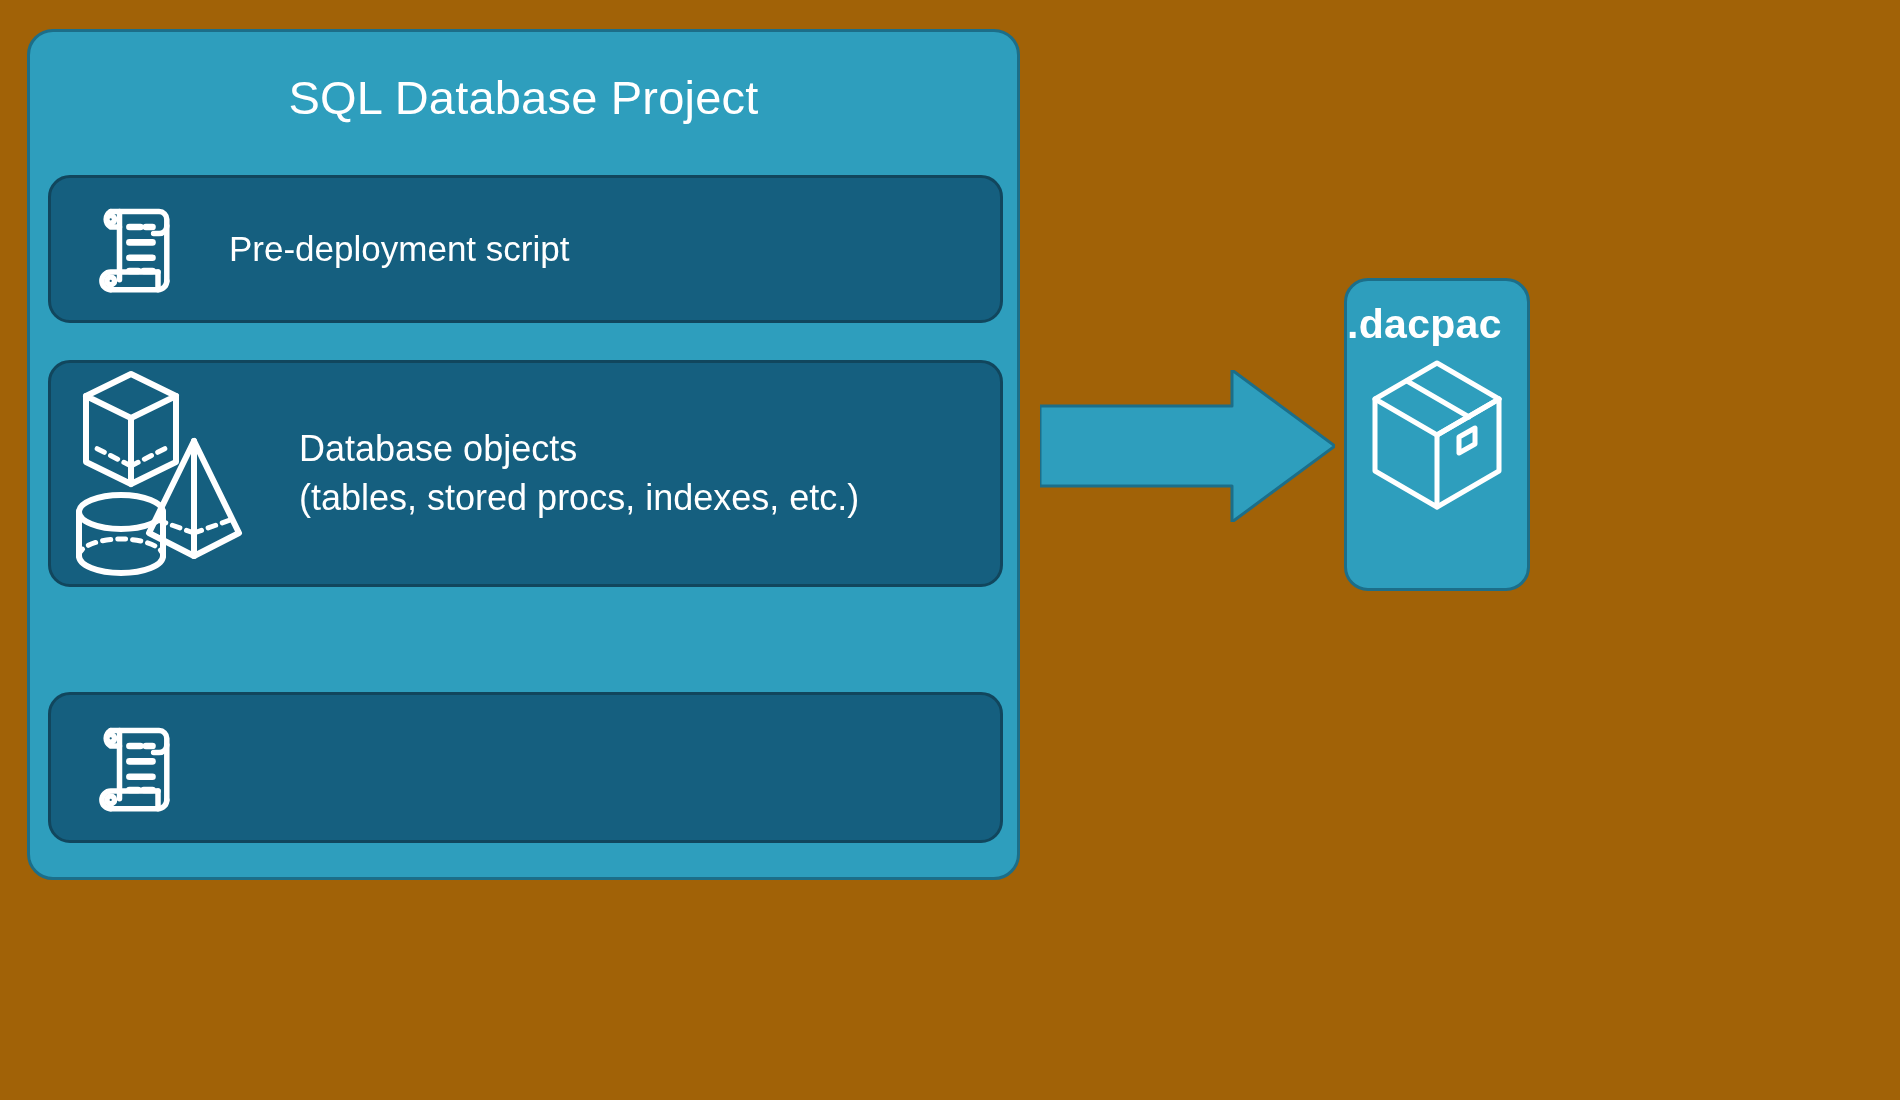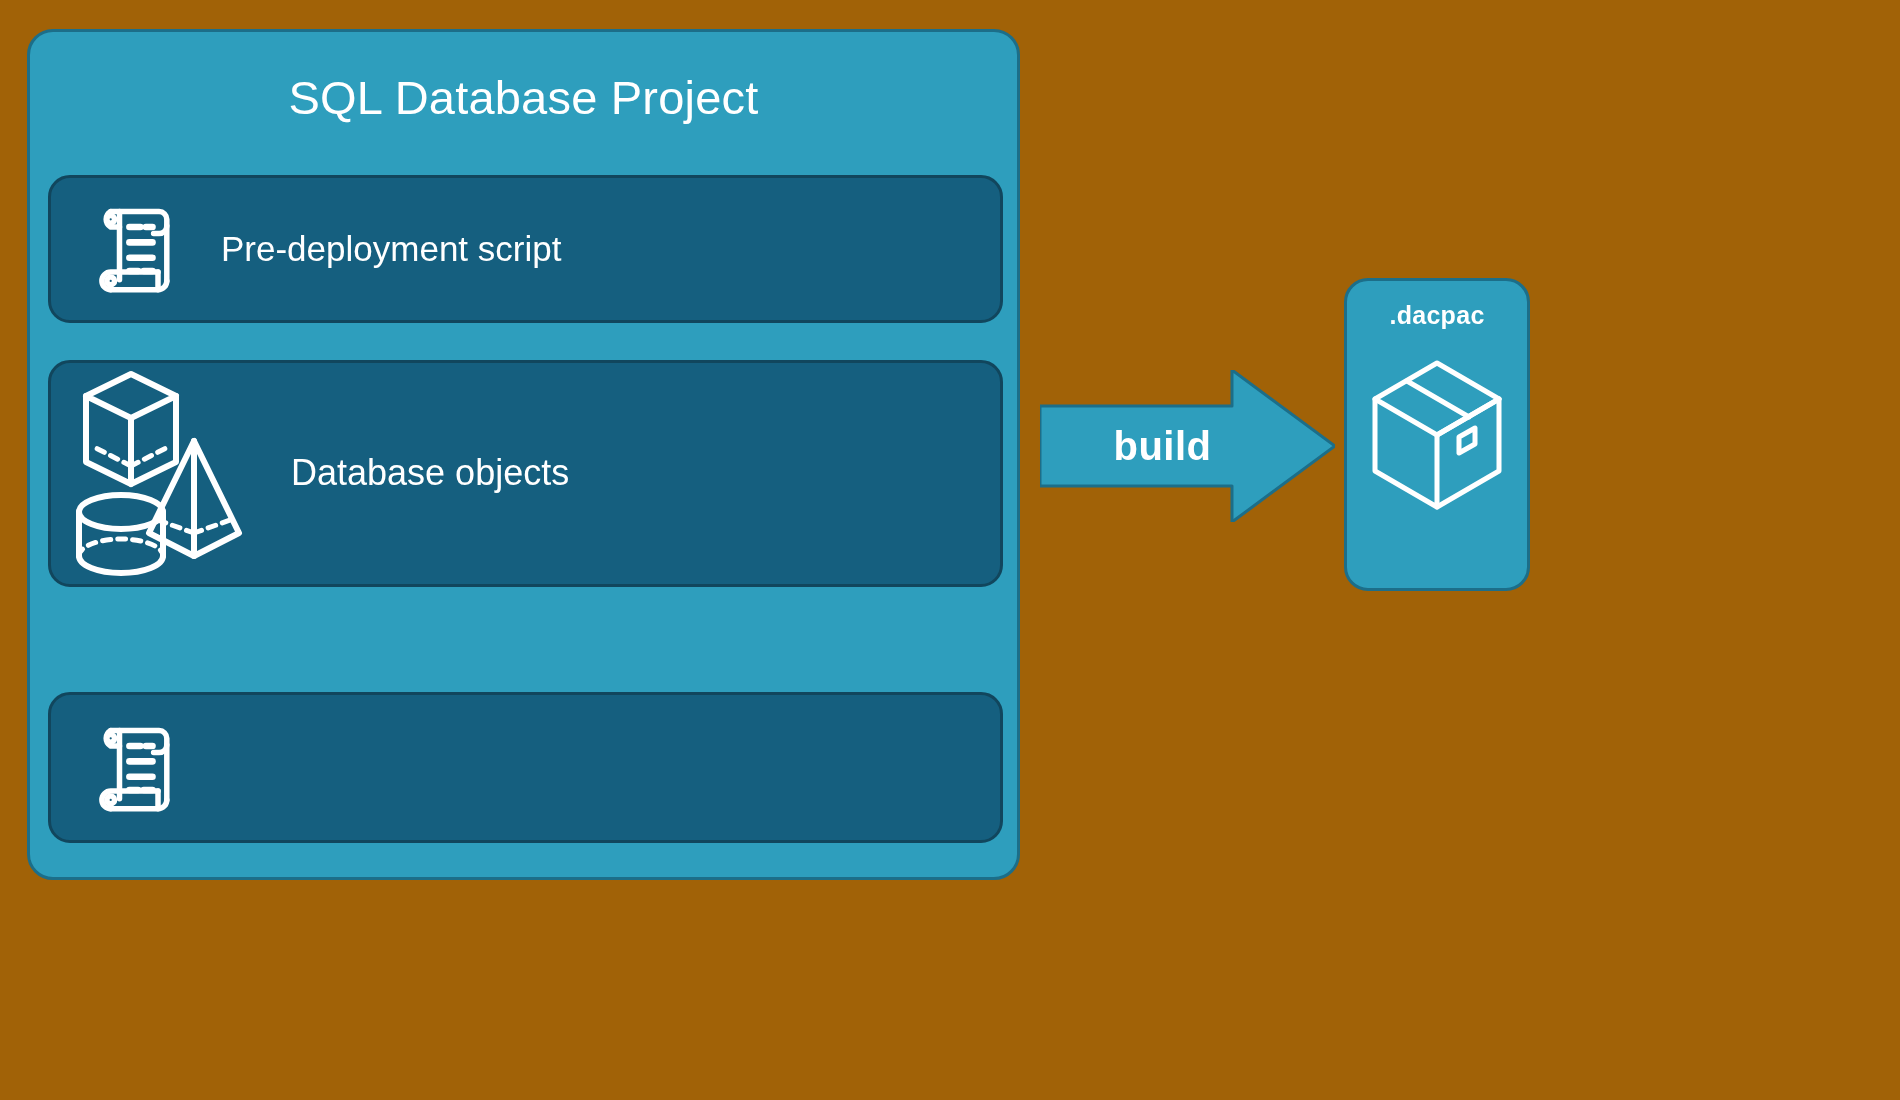--- a/index.html
+++ b/index.html
@@ -52,20 +52,21 @@
   .card {
     position: absolute;
     left: 18px;
     width: 955px;
     background: #155f7f;
     border: 3px solid #11465d;
     border-radius: 22px;
     box-sizing: border-box;
     display: flex;
     align-items: center;
+    gap: 8px;
   }
 
   .card-pre  { top: 143px; height: 148px; }
   .card-obj  { top: 328px; height: 227px; }
   .card-post { top: 660px; height: 151px; }
 
   .card-icon {
     flex: 0 0 auto;
     width: 170px;
     display: flex;
@@ -117,23 +118,22 @@
     background: #2e9ebd;
     border: 3px solid #1c6e89;
     border-radius: 24px;
     box-sizing: border-box;
   }
   .dacpac-title {
     position: absolute;
     left: 0;
     top: 20px;
     width: 100%;
-    text-align: center;
-    color: #ffffff;
-    font-size: 25px;
+    color: #ffffff;
+    font-size: 41px;
     font-weight: bold;
     letter-spacing: 0.3px;
   }
   .dacpac-icon {
     position: absolute;
     left: 50%;
     top: 78px;
     transform: translateX(-50%);
   }
 </style>
@@ -196,20 +196,21 @@
             <ellipse cx="45" cy="18" rx="42" ry="17"></ellipse>
             <path d="M3,18 V62"></path>
             <path d="M87,18 V62"></path>
             <path d="M3,62 a42,17 0 0 0 84,0"></path>
             <path d="M3,62 a42,17 0 0 1 84,0" stroke-dasharray="8 7" stroke-width="5"></path>
           </g>
         </svg>
       </div>
       <div class="card-text">
         <div>Database objects</div>
+        <div>(tables, stored procs, indexes, etc.)</div>
       </div>
     </div>
 
     <div class="card card-post">
       <div class="card-icon">
         <svg width="110" height="110" viewBox="0 0 100 100" fill="none" stroke="#ffffff" stroke-width="5" stroke-linecap="round" stroke-linejoin="round">
           <path d="M27 16 h44 a7 7 0 0 1 7 7 v6 a7 7 0 0 1 -7 7 h-5"></path>
           <path d="M27 16 a8 8 0 0 0 0 14 h8"></path>
           <circle cx="27" cy="23" r="3.5"></circle>
           <path d="M35 16 v62"></path>
@@ -226,21 +227,20 @@
           <path d="M57 70 h8" stroke-width="6"></path>
         </svg>
       </div>
     </div>
 
   </div>
 
   <svg class="build-arrow" viewBox="0 0 295 152">
     <polygon points="0,36 192,36 192,0 295,76 192,152 192,116 0,116" fill="#2e9ebd" stroke="#1c6e89" stroke-width="3" stroke-linejoin="round"></polygon>
   </svg>
-  <div class="build-label">build</div>
 
   <div class="dacpac-box">
     <div class="dacpac-title">.dacpac</div>
     <svg class="dacpac-icon" width="132" height="152" viewBox="0 0 132 152" fill="none" stroke="#ffffff" stroke-width="5" stroke-linecap="round" stroke-linejoin="round">
 
       <polygon points="66,4 128,40 66,76 4,40"></polygon>
       <path d="M4,40 V112 L66,148 V76"></path>
       <path d="M128,40 V112 L66,148"></path>
 
       <path d="M36,22 L98,58"></path>

